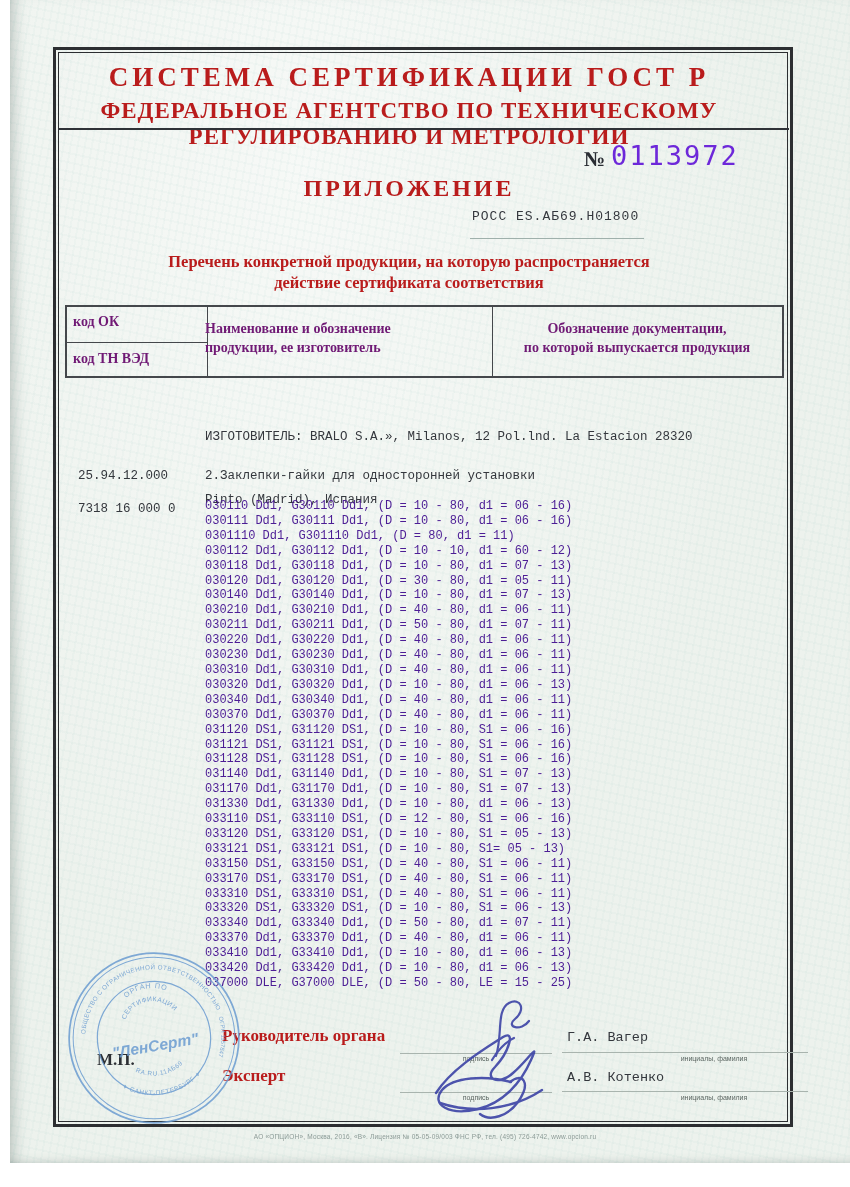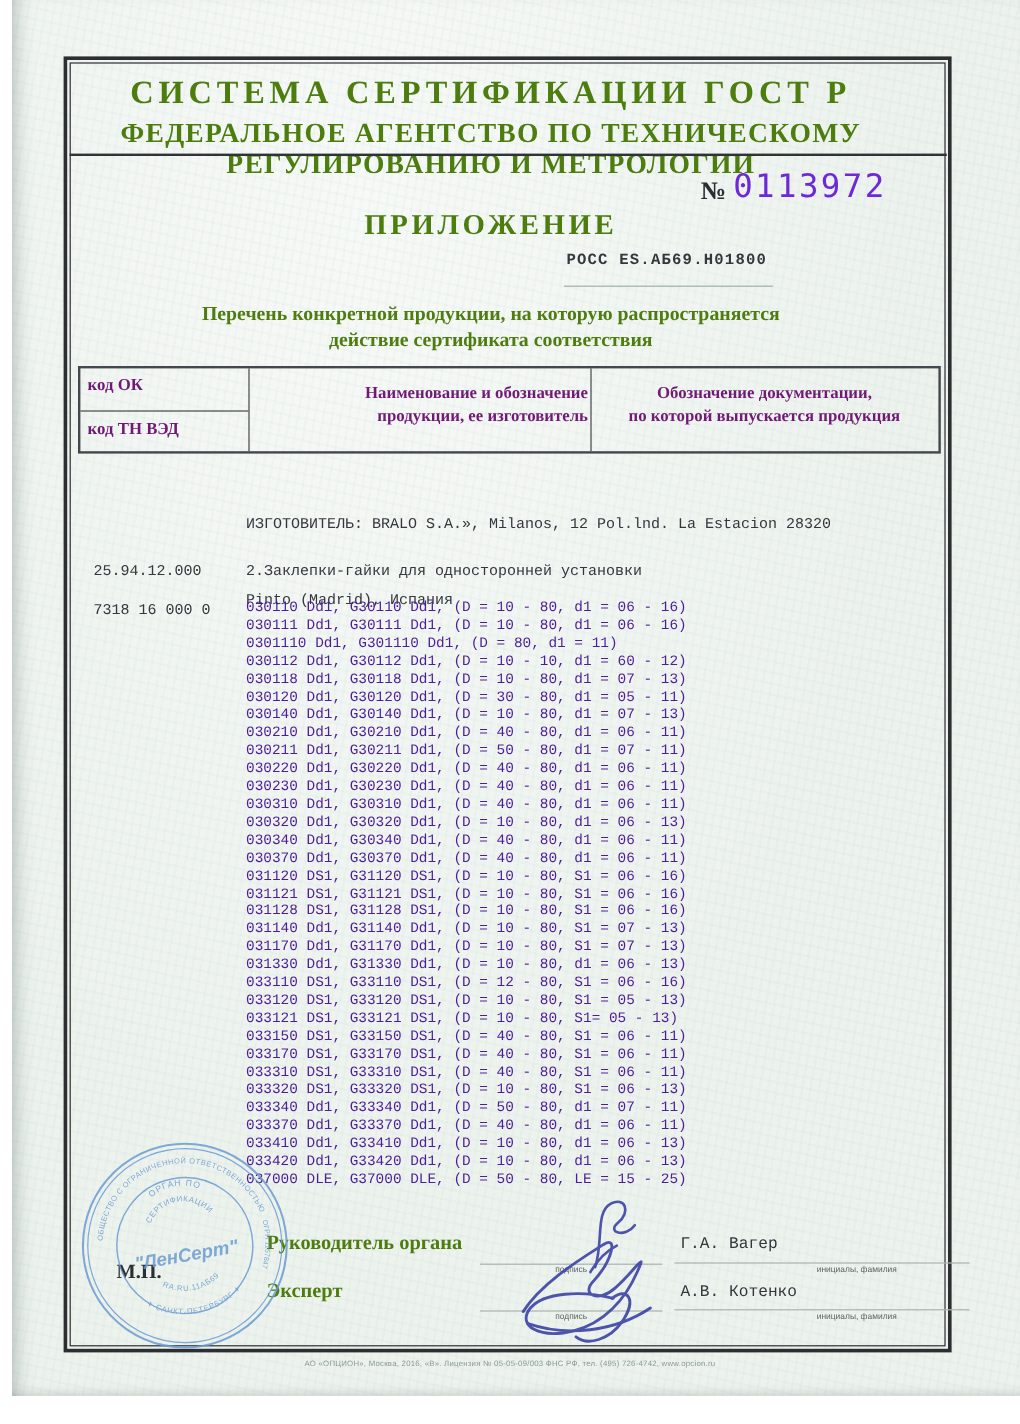--- a/index.html
+++ b/index.html
@@ -17,49 +17,49 @@
     box-shadow: inset 14px 0 16px -12px rgba(60,80,75,.35), inset 0 -8px 10px -8px rgba(60,80,75,.25);
   }
 
   
   .frame { position:absolute; left:53px; top:47px; width:740px; height:1080px;
            border:3px solid #2c2e31; }
   .frame-inner { position:absolute; inset:2px; border:1px solid #2c2e31; }
 
   .abs { position:absolute; }
   .ctr { left:0; width:818px; text-align:center; }
-  .serifB { font-family:"Liberation Serif", serif; font-weight:bold; color:#4d7c0f; }
+  .serifB { font-family:"Liberation Serif", serif; font-weight:bold; color:#b91c1c; }
   .mono  { font-family:"Liberation Mono", monospace; color:#34373d; white-space:pre; }
 
   .sys-title   { top:62px;  font-size:27px; letter-spacing:4px; }
   .agency      { top:98px;  font-size:23px; letter-spacing:1px; }
   .head-sep    { left:58px; top:128px; width:731px; border-top:2px solid #2f3237; }
 
   .no-sign     { left:584px; top:147px; font-size:21px; color:#2a2d33; font-weight:bold; }
   .form-number { left:611px; top:140px; font-family:"DejaVu Sans Mono", monospace;
                  font-size:27px; letter-spacing:2px; }
 
   .appendix    { top:175px; font-size:24px; letter-spacing:3px; }
 
   .cert-label  { left:208px; top:219px; font-size:17px; }
-  .cert-number { left:472px; top:209px; font-size:13px; letter-spacing:1px;font-weight:bold; }
+  .cert-number { left:472px; top:209px; font-size:13px; letter-spacing:1px; }
   .cert-line   { left:470px; top:238px; width:174px; border-top:1px solid #9fb0ab; }
 
   .list-t1 { top:252px; font-size:16.5px; }
   .list-t2 { top:273px; font-size:16.5px; }
 
   
   .tbl  { left:65px; top:305px; width:719px; height:73px; border:2px solid #44474b; }
   .tbl .v1 { position:absolute; left:140px; top:0; bottom:0; border-left:1.5px solid #44474b; }
   .tbl .v2 { position:absolute; left:425px; top:0; bottom:0; border-left:1.5px solid #44474b; }
   .tbl .h1 { position:absolute; left:0; width:140px; top:35px; border-top:1.5px solid #44474b; }
   .th { font-family:"Liberation Serif", serif; font-weight:600; color:#701a75; font-size:14px; }
   .kod-ok   { left:73px; top:314px; }
   .kod-tn   { left:73px; top:351px; }
-  .c2 { left:205px; width:285px; text-align:right; }
+  .c2 { left:205px; width:285px; text-align:left; }
   .c3 { left:490px; width:294px; text-align:center; }
   .r1 { top:321px; } .r2 { top:340px; }
 
   .maker { left:205px; top:385px; font-size:12.5px; line-height:21px; }
   .okc   { left:78px;  top:469px; font-size:12.5px; }
   .group { left:205px; top:469px; font-size:12.5px; }
   .tnved { left:78px;  top:502px; font-size:12.5px; }
   .products { left:205px; top:499px; font-size:12px; }
   .products .prow { height:14.92px; line-height:14.92px;
     font-family:"Liberation Mono", monospace; color:#4c1d95; white-space:pre; }

